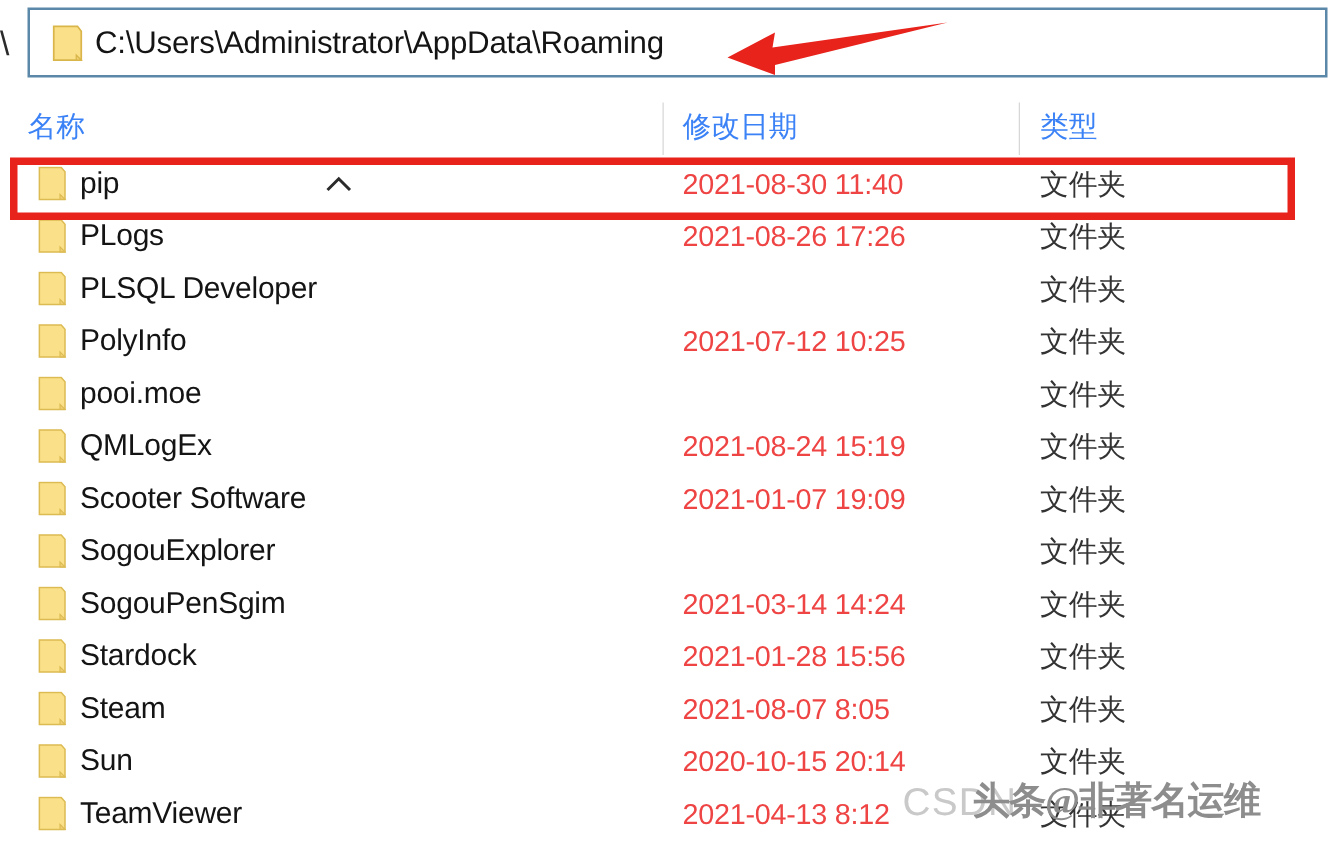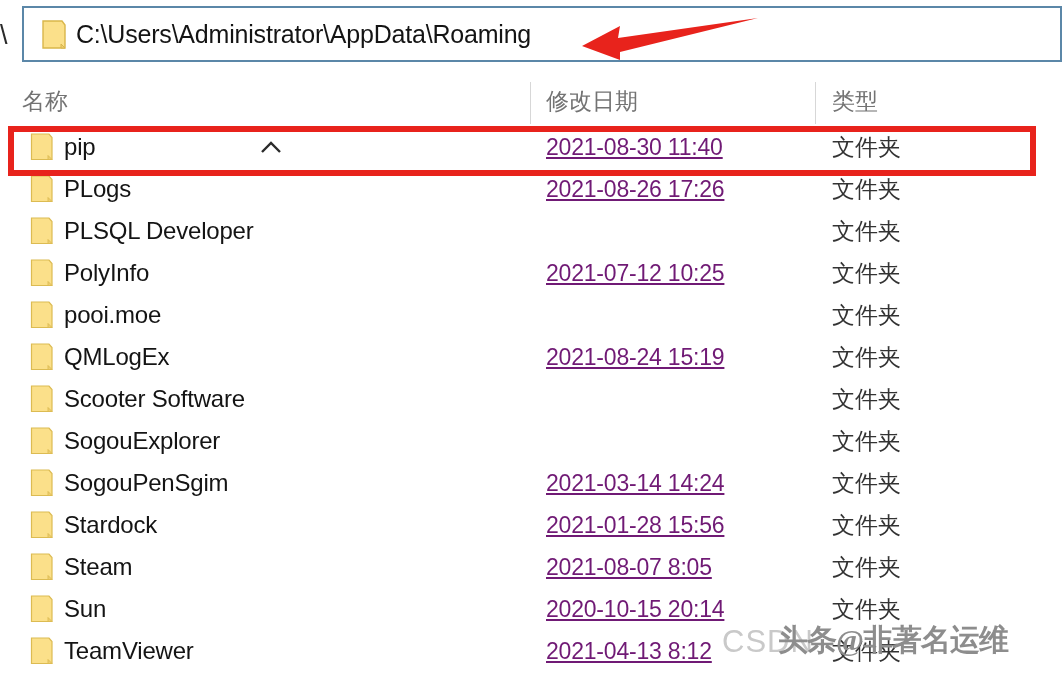--- a/index.html
+++ b/index.html
@@ -83,21 +83,21 @@
     height: 42px;
     background: #d7d7d7;
   }
   #divider-date  { left: 530px; }
   #divider-type  { left: 815px; }
 
   .col-head-label {
     position: absolute;
     top: 16px;
     font-size: 23px;
-    color: #737373;
+    color: #3b82f6;
     white-space: nowrap;
   }
   #colhead-name { left: 22px; }
   #colhead-date { left: 546px; }
   #colhead-type { left: 832px; }
 
   #sort-ascending-icon {
     position: absolute;
     left: 258px; top: 68px;
     width: 26px; height: 20px;
@@ -129,24 +129,23 @@
     color: #141414;
     white-space: nowrap;
     letter-spacing: -0.2px;
   }
   .row-date {
     position: absolute;
     left: 546px; top: 0;
     height: 42px;
     line-height: 42px;
     font-size: 23px;
-    color: #701a75;
+    color: #ef4444;
     white-space: nowrap;
     letter-spacing: -0.2px;
-    text-decoration: underline;
   }
   .row-type {
     position: absolute;
     left: 832px; top: 0;
     height: 42px;
     line-height: 42px;
     font-size: 23px;
     color: #333333;
     white-space: nowrap;
   }
@@ -285,20 +284,21 @@
       <span class="row-name">QMLogEx</span>
       <span class="row-date">2021-08-24 15:19</span>
       <span class="row-type">文件夹</span>
     </div>
     <div class="file-row">
       <span class="row-folder-icon"><svg width="24" height="28" viewBox="0 0 24 28">
           <path d="M1.5,1 L19,1 L22,4.5 L22,26.5 L1.5,26.5 Z" fill="#fbe08a" stroke="#dcbb52" stroke-width="1.2"></path>
           <path d="M22,26.5 L18,22.5 L18,26.5 Z" fill="#efcf72" stroke="#dcbb52" stroke-width="0.9"></path>
         </svg></span>
       <span class="row-name">Scooter Software</span>
+      <span class="row-date">2021-01-07 19:09</span>
       <span class="row-type">文件夹</span>
     </div>
     <div class="file-row">
       <span class="row-folder-icon"><svg width="24" height="28" viewBox="0 0 24 28">
           <path d="M1.5,1 L19,1 L22,4.5 L22,26.5 L1.5,26.5 Z" fill="#fbe08a" stroke="#dcbb52" stroke-width="1.2"></path>
           <path d="M22,26.5 L18,22.5 L18,26.5 Z" fill="#efcf72" stroke="#dcbb52" stroke-width="0.9"></path>
         </svg></span>
       <span class="row-name">SogouExplorer</span>
       <span class="row-type">文件夹</span>
     </div>

